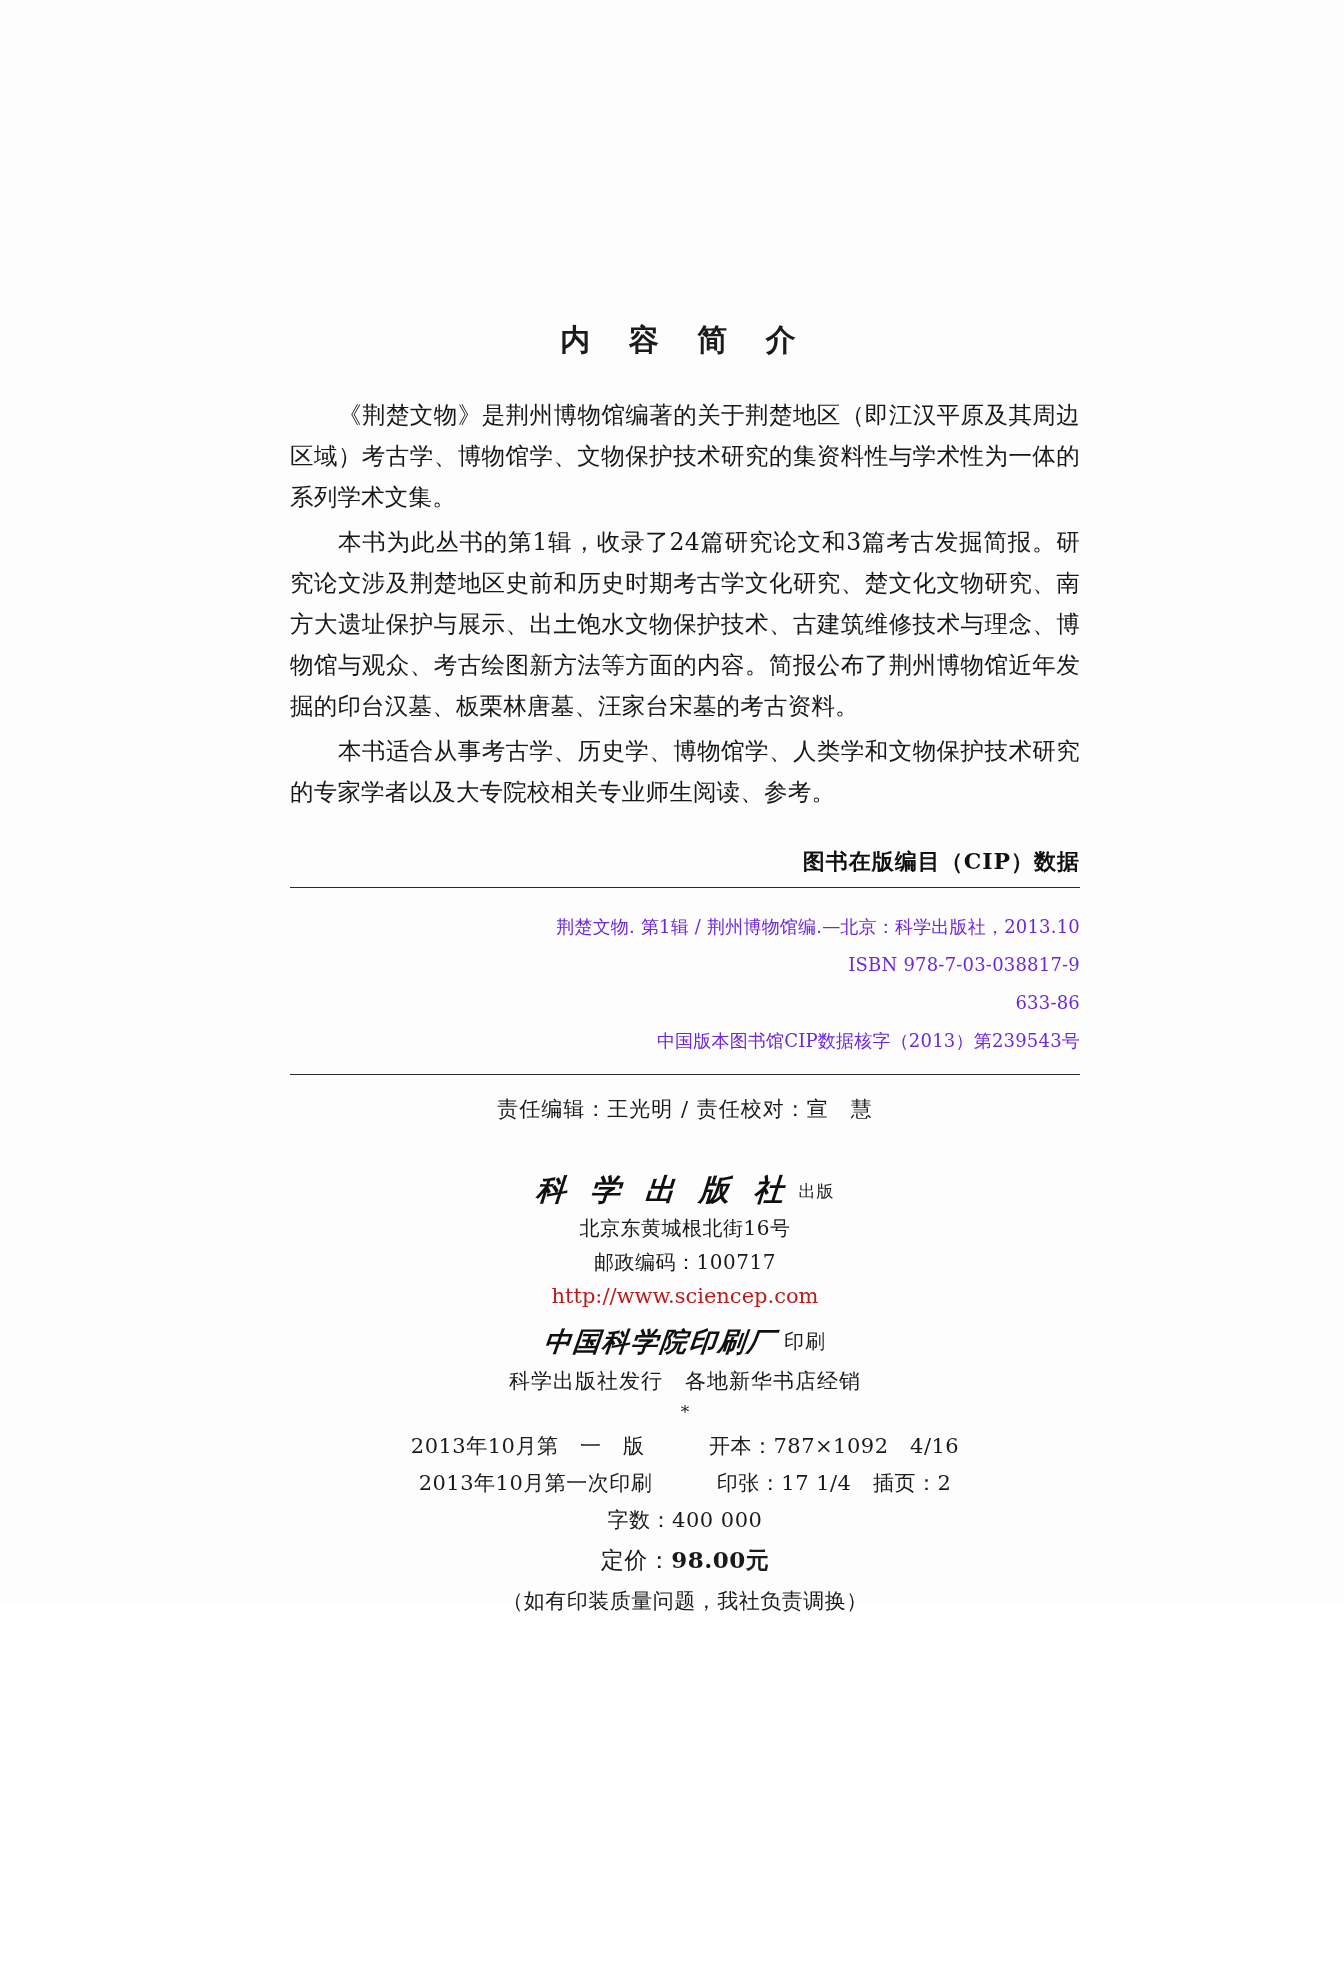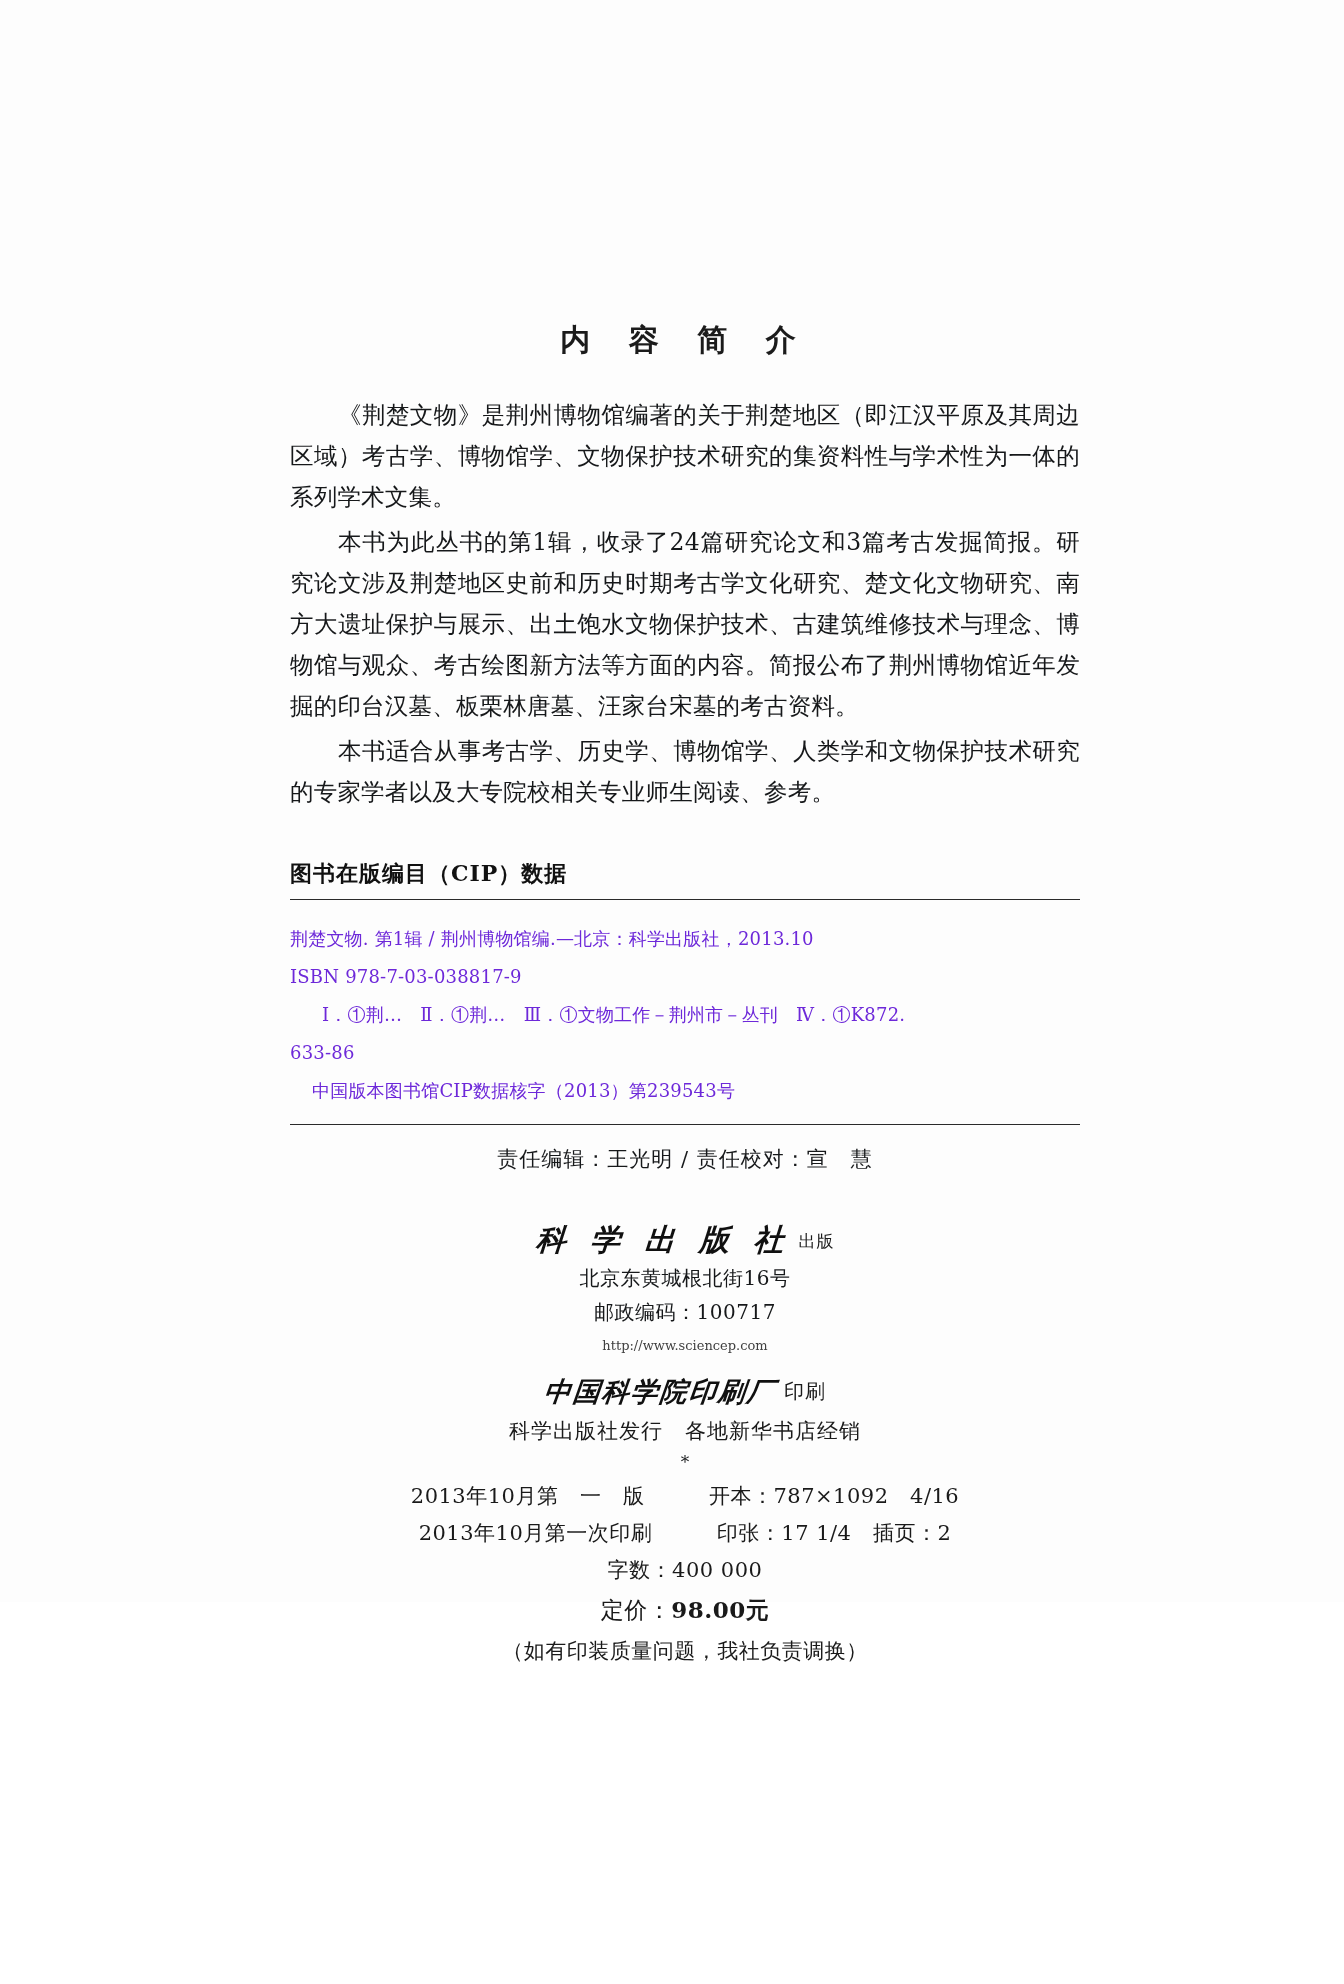--- a/index.html
+++ b/index.html
@@ -47,21 +47,22 @@
     font-size: 23.5px;
     line-height: 41px;
     text-indent: 48px;
     text-align: justify;
     color: #16181a;
     letter-spacing: 0.2px;
   }
 
   
   .cip {
-    margin-top: 46px;
+    margin-top: 34px;
+    text-align: right;
   }
   .cip-heading {
     font-size: 22px;
     font-weight: bold;
     letter-spacing: 1px;
     padding-bottom: 10px;
     color: #111;
   }
   .rule {
     border: 0;
@@ -121,23 +122,23 @@
     margin-left: 8px;
     vertical-align: 3px;
   }
   .addr {
     font-size: 20px;
     line-height: 34px;
     color: #16181a;
     letter-spacing: 0.5px;
   }
   .url {
-    font-size: 13px;
+    font-size: 21px;
     line-height: 34px;
-    color: #404040;
+    color: #b91c1c;
     font-family: "DejaVu Serif", "Liberation Serif", serif;
   }
   .printer-row {
     margin-top: 10px;
     font-size: 20px;
     line-height: 36px;
   }
   .printer-name {
     display: inline-block;
     font-size: 27px;
@@ -204,21 +205,20 @@
       <p>本书为此丛书的第1辑，收录了24篇研究论文和3篇考古发掘简报。研究论文涉及荆楚地区史前和历史时期考古学文化研究、楚文化文物研究、南方大遗址保护与展示、出土饱水文物保护技术、古建筑维修技术与理念、博物馆与观众、考古绘图新方法等方面的内容。简报公布了荆州博物馆近年发掘的印台汉墓、板栗林唐墓、汪家台宋墓的考古资料。</p>
       <p>本书适合从事考古学、历史学、博物馆学、人类学和文物保护技术研究的专家学者以及大专院校相关专业师生阅读、参考。</p>
     </div>
 
     <div class="cip">
       <div class="cip-heading">图书在版编目（CIP）数据</div>
       <hr class="rule">
       <div class="cip-body">
         <div class="line">荆楚文物. 第1辑 / 荆州博物馆编.—北京：科学出版社，2013.10</div>
         <div class="line">ISBN 978-7-03-038817-9</div>
-        <div class="line indent">Ⅰ．①荆…　Ⅱ．①荆…　Ⅲ．①文物工作－荆州市－丛刊　Ⅳ．①K872.</div>
         <div class="line">633-86</div>
         <div class="line indent2">中国版本图书馆CIP数据核字（2013）第239543号</div>
       </div>
       <hr class="rule">
     </div>
 
     <div class="credits">
       <div class="line">责任编辑：王光明 / 责任校对：宣　慧</div>
     </div>
 

